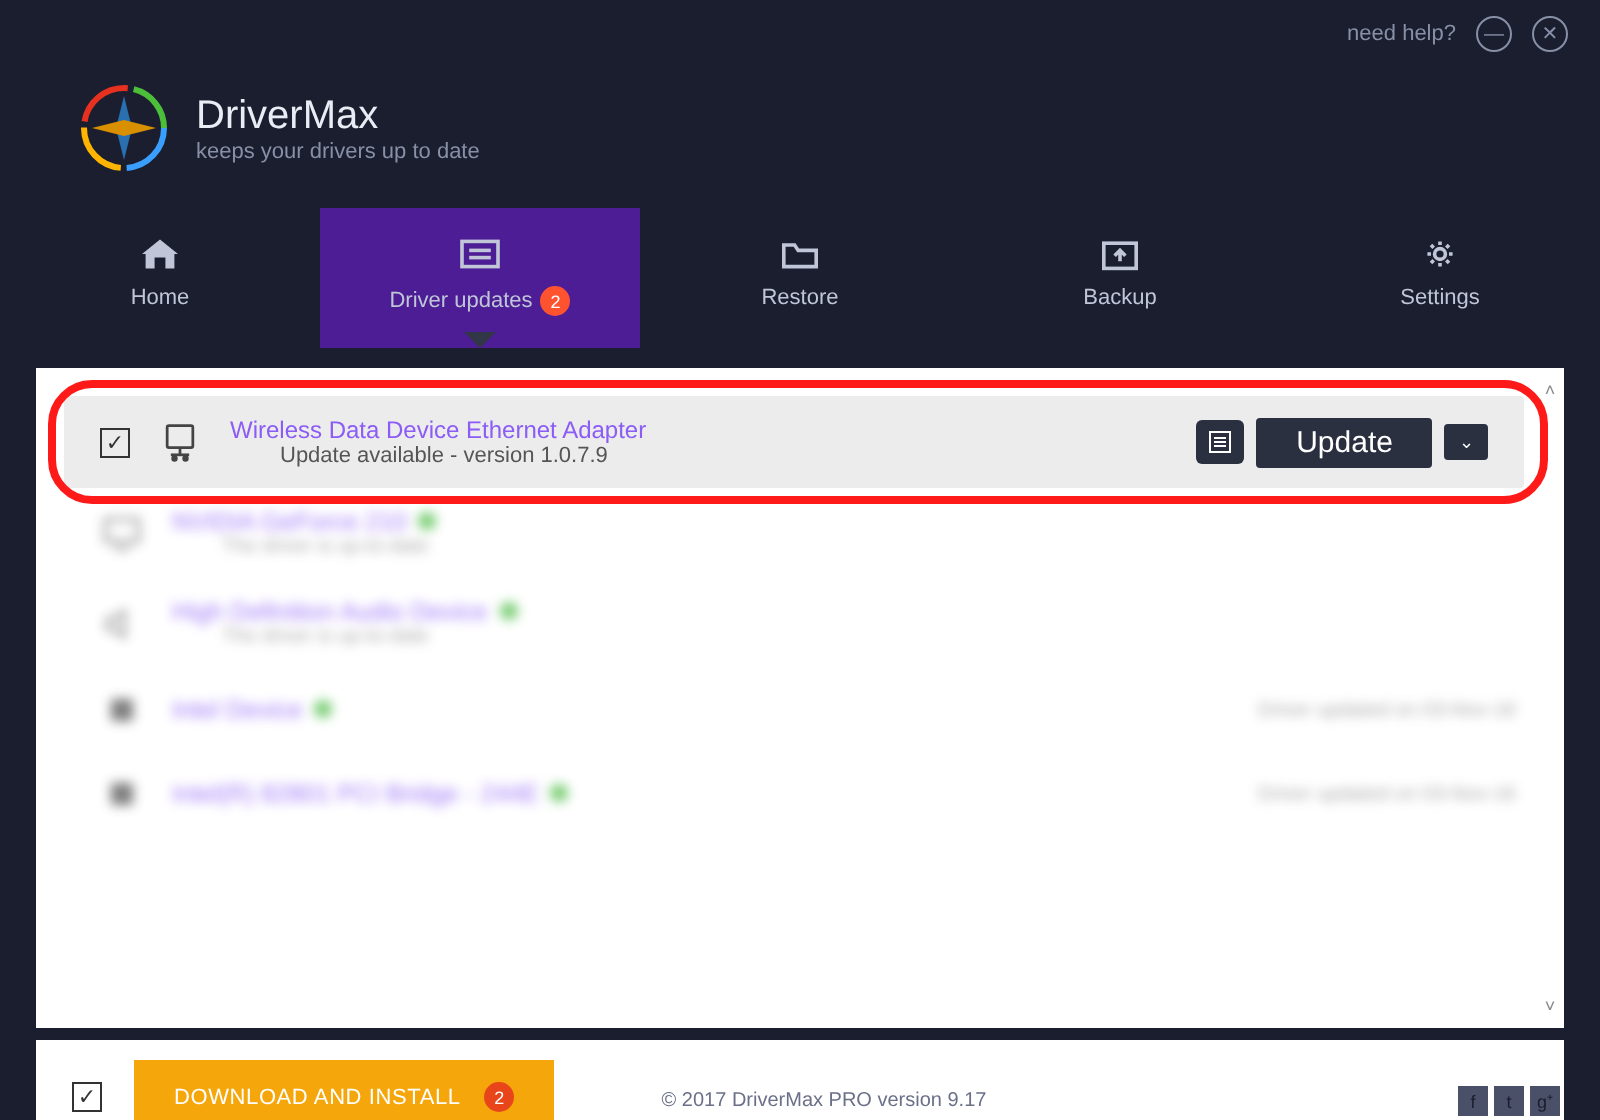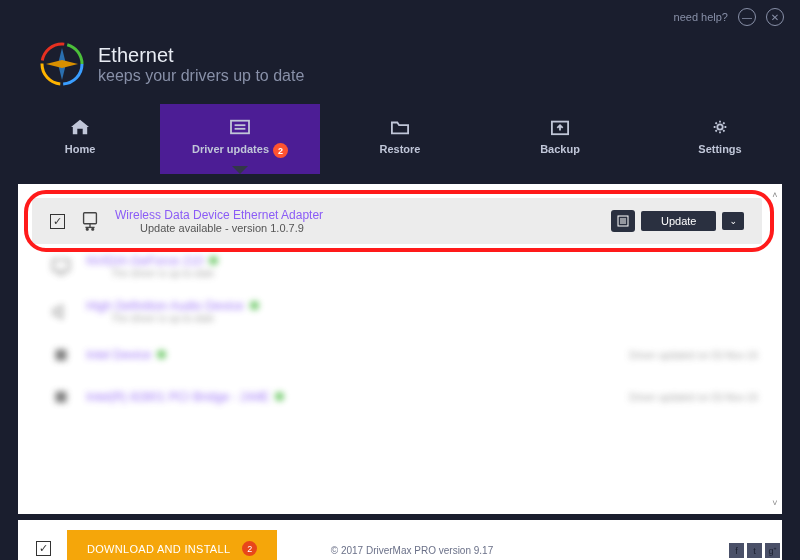--- a/index.html
+++ b/index.html
@@ -5,22 +5,22 @@
 * { margin: 0; padding: 0; box-sizing: border-box; font-family: -apple-system, BlinkMacSystemFont, "Segoe UI", Arial, sans-serif; }
 body { background: #1a1e2e; width: 800px; height: 560px; overflow: hidden; position: relative; }
 .topbar { display: flex; justify-content: flex-end; align-items: center; padding: 8px 16px; gap: 10px; }
 .help-link { color: #8890a8; font-size: 11px; cursor: pointer; }
 .win-btn { width: 18px; height: 18px; border: 1px solid #8890a8; border-radius: 50%; display: flex; align-items: center; justify-content: center; color: #8890a8; font-size: 10px; cursor: pointer; }
 .header { display: flex; align-items: center; padding: 8px 40px 18px; gap: 14px; }
 .logo { width: 44px; height: 44px; position: relative; }
 .logo svg { width: 100%; height: 100%; }
 .brand { color: #e8ecf4; }
 .brand-name { font-size: 20px; font-weight: 400; }
-.brand-tag { font-size: 16px; color: #8890a8; }
-.tabs { display: flex; background: #1a1e2e; font-weight: bold; }
+.brand-tag { font-size: 11px; color: #8890a8; }
+.tabs { display: flex; background: #1a1e2e; }
 .tab { flex: 1; text-align: center; padding: 14px 0 16px; color: #c0c6d8; font-size: 11px; cursor: pointer; position: relative; }
 .tab.active { background: #4c1d95; }
 .tab.active::after { content: ""; position: absolute; bottom: -8px; left: 50%; transform: translateX(-50%); border: 8px solid transparent; border-top-color: #323748; }
 .tab-icon { display: block; margin: 0 auto 7px; width: 22px; height: 18px; }
 .badge { display: inline-flex; background: #ff5330; color: #fff; border-radius: 50%; width: 15px; height: 15px; font-size: 9px; align-items: center; justify-content: center; margin-left: 4px; vertical-align: middle; }
 .panel { background: #fff; margin: 10px 18px 0; height: 330px; position: relative; padding: 14px 6px 0 14px; }
 .scroll-area { position: absolute; right: 0; top: 6px; bottom: 6px; width: 14px; display: flex; flex-direction: column; align-items: center; justify-content: space-between; }
 .scroll-arrow { font-size: 9px; color: #888; cursor: pointer; }
 .highlight-ring { position: absolute; border: 4px solid #ff1a1a; border-radius: 22px; left: 6px; right: 8px; top: 6px; height: 62px; z-index: 10; pointer-events: none; }
 .driver-row { display: flex; align-items: center; padding: 10px 18px; gap: 14px; }
@@ -31,21 +31,21 @@
 .driver-text { flex: 1; }
 .driver-name { font-size: 12px; color: #8b5cf6; }
 .driver-sub { font-size: 11px; color: #555; padding-left: 25px; }
 .blur-row { filter: blur(3px); opacity: 0.85; }
 .blur-row .driver-name { font-size: 12.5px; font-weight: 500; }
 .blur-row .driver-sub { font-size: 10px; color: #999; }
 .dot { width: 9px; height: 9px; border-radius: 50%; background: #5bc255; display: inline-block; margin-left: 6px; }
 .right-meta { font-size: 10px; color: #999; }
 .actions { display: flex; align-items: center; gap: 6px; }
 .list-icon-btn { width: 24px; height: 22px; background: #2a3040; border-radius: 3px; display: flex; align-items: center; justify-content: center; cursor: pointer; }
-.update-btn { background: #2a3040; color: #fff; font-size: 11px; padding: 4px 20px; border-radius: 2px; cursor: pointer; display: flex; align-items: center; }
+.update-btn { background: #2a3040; color: #fff; font-size: 15px; padding: 4px 20px; border-radius: 2px; cursor: pointer; display: flex; align-items: center; }
 .update-drop { background: #2a3040; color: #fff; padding: 4px 7px; border-radius: 2px; cursor: pointer; font-size: 9px; }
 .bottom-bar { background: #fff; margin: 6px 18px 0; padding: 10px 18px; display: flex; align-items: center; gap: 16px; }
 .install-btn { background: #f5a60a; color: #fff; font-size: 11px; font-weight: 500; padding: 11px 20px; display: flex; align-items: center; gap: 8px; cursor: pointer; letter-spacing: 0.3px; }
 .footer { position: absolute; bottom: 4px; width: 100%; text-align: center; font-size: 10px; color: #6a7088; padding-left: 24px; }
 .social { position: absolute; right: 20px; bottom: 2px; display: flex; gap: 3px; }
 .social-ic { width: 15px; height: 15px; background: #4a5068; color: #1a1e2e; font-size: 9px; display: flex; align-items: center; justify-content: center; }
 </style>
 </head>
 <body>
 
@@ -60,21 +60,21 @@
     <svg viewBox="0 0 44 44">
         <circle cx="22" cy="22" r="20" fill="none" stroke="#3a9eff" stroke-width="3" stroke-dasharray="30 100"></circle>
         <circle cx="22" cy="22" r="20" fill="none" stroke="#ffb400" stroke-width="3" stroke-dasharray="30 100" stroke-dashoffset="-33"></circle>
         <circle cx="22" cy="22" r="20" fill="none" stroke="#e63020" stroke-width="3" stroke-dasharray="30 100" stroke-dashoffset="-66"></circle>
         <circle cx="22" cy="22" r="20" fill="none" stroke="#4bbf3a" stroke-width="3" stroke-dasharray="30 100" stroke-dashoffset="-99"></circle>
         <path d="M22 6 L26 22 L22 38 L18 22 Z" fill="#2a6fb0"></path>
         <path d="M6 22 L22 18 L38 22 L22 26 Z" fill="#d88f00"></path>
       </svg>
   </div>
   <div class="brand">
-    <div class="brand-name">Ethernet</div>
+    <div class="brand-name">DriverMax</div>
     <div class="brand-tag">keeps your drivers up to date</div>
   </div>
 </div>
 
 <div class="tabs">
   <div class="tab">
     <svg class="tab-icon" viewBox="0 0 24 20" fill="#c0c6d8">
         <path d="M12 2 L2 10 L4 10 L4 18 L9 18 L9 12 L15 12 L15 18 L20 18 L20 10 L22 10 Z"></path>
       </svg>
     <span>Home</span>

